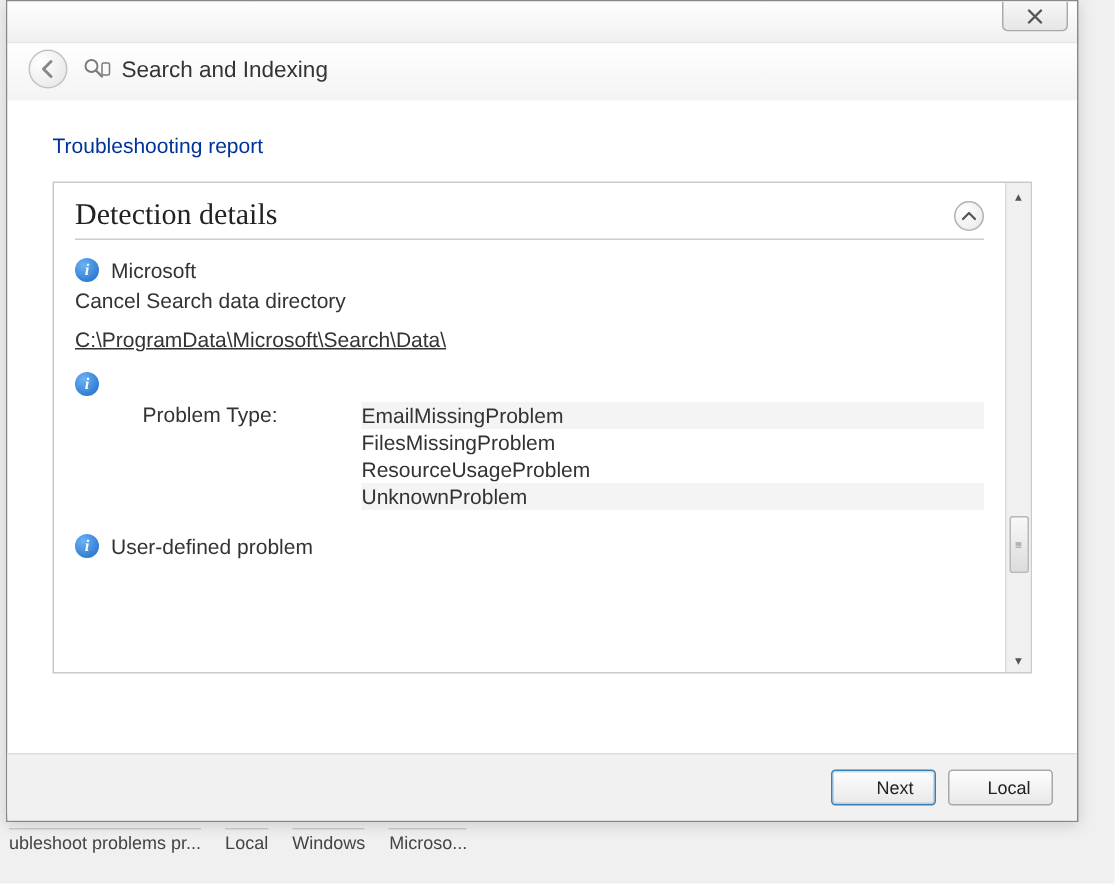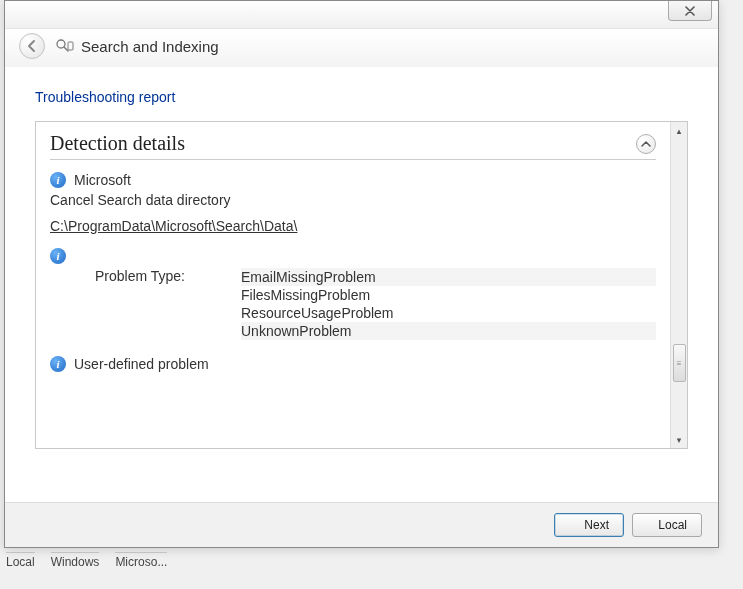--- a/index.html
+++ b/index.html
@@ -215,20 +215,21 @@
   .bg-items span {
     border-top:1px solid #ccc;
     padding-top:2px;
   }
   .mag-icon svg { display:block; }
 </style>
 </head>
 <body>
 
 <div class="bg-items">
+  <span>ubleshoot problems pr...</span>
   <span>Local</span>
   <span>Windows</span>
   <span>Microso...</span>
 </div>
 
 <div class="dialog">
 
   <div class="titlebar">
     <div class="close-btn">
       <svg width="12" height="10" viewBox="0 0 12 10">

